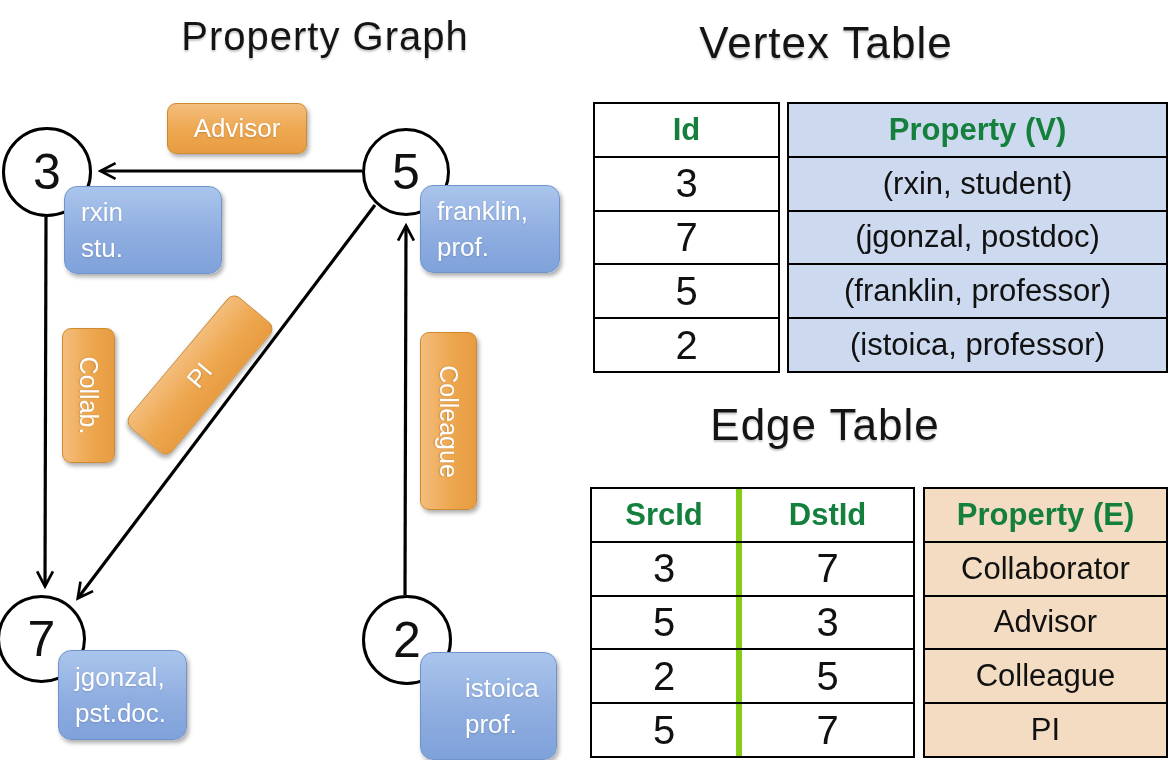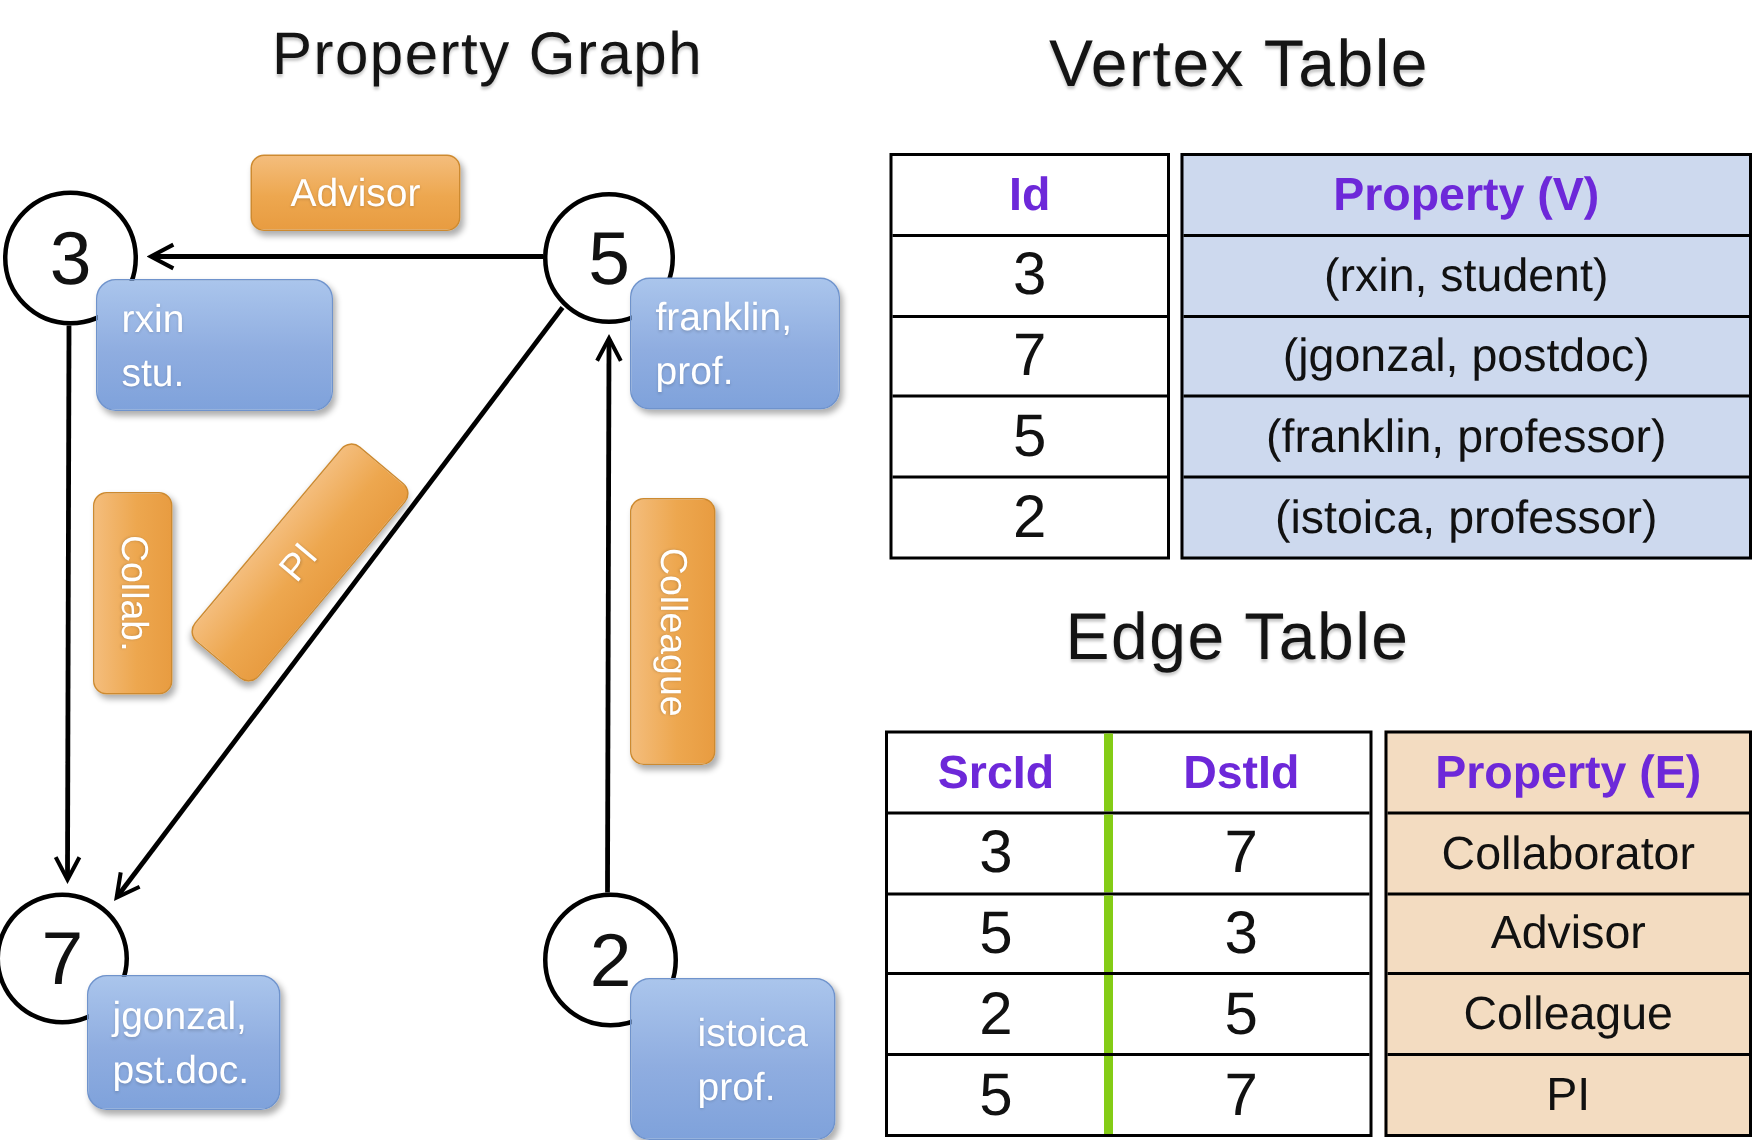--- a/index.html
+++ b/index.html
@@ -63,21 +63,21 @@
   #vlabel-jgonzal  { left:  58px; top: 650px; width: 129px; height: 90px; }
   #vlabel-istoica  { left: 420px; top: 652px; width: 137px; height: 108px; padding-left: 44px; }
 
   
   .tbl {
     position: absolute; border: 2.5px solid #000; background: #fff;
     display: flex; flex-direction: column;
   }
   .tbl .row { flex: 1; display: flex; align-items: center; justify-content: center; }
   .tbl .row + .row { border-top: 2px solid #000; }
-  .tbl .row.hdr   { font-weight: bold; font-size: 31px; color: #6d28d9; }
+  .tbl .row.hdr   { font-weight: bold; font-size: 31px; color: #15803d; }
   .tbl .row .num  { font-size: 40px; color: #111; }
   .tbl .row .txt  { font-size: 31px; color: #111; }
 
   #vtable-id   { left: 593px; top: 102px; width: 187px; height: 271px; }
   #vtable-prop { left: 787px; top: 102px; width: 381px; height: 271px; background: #cdd9ee; }
 
   #etable-ids  { left: 590px; top: 487px; width: 325px; height: 271px; }
   #etable-ids .row { padding: 0; }
   #etable-ids .cell { height: 100%; display: flex; align-items: center; justify-content: center; }
   #etable-ids .cell.c1 { width: 150px; border-right: 6px solid #84cc16; }

